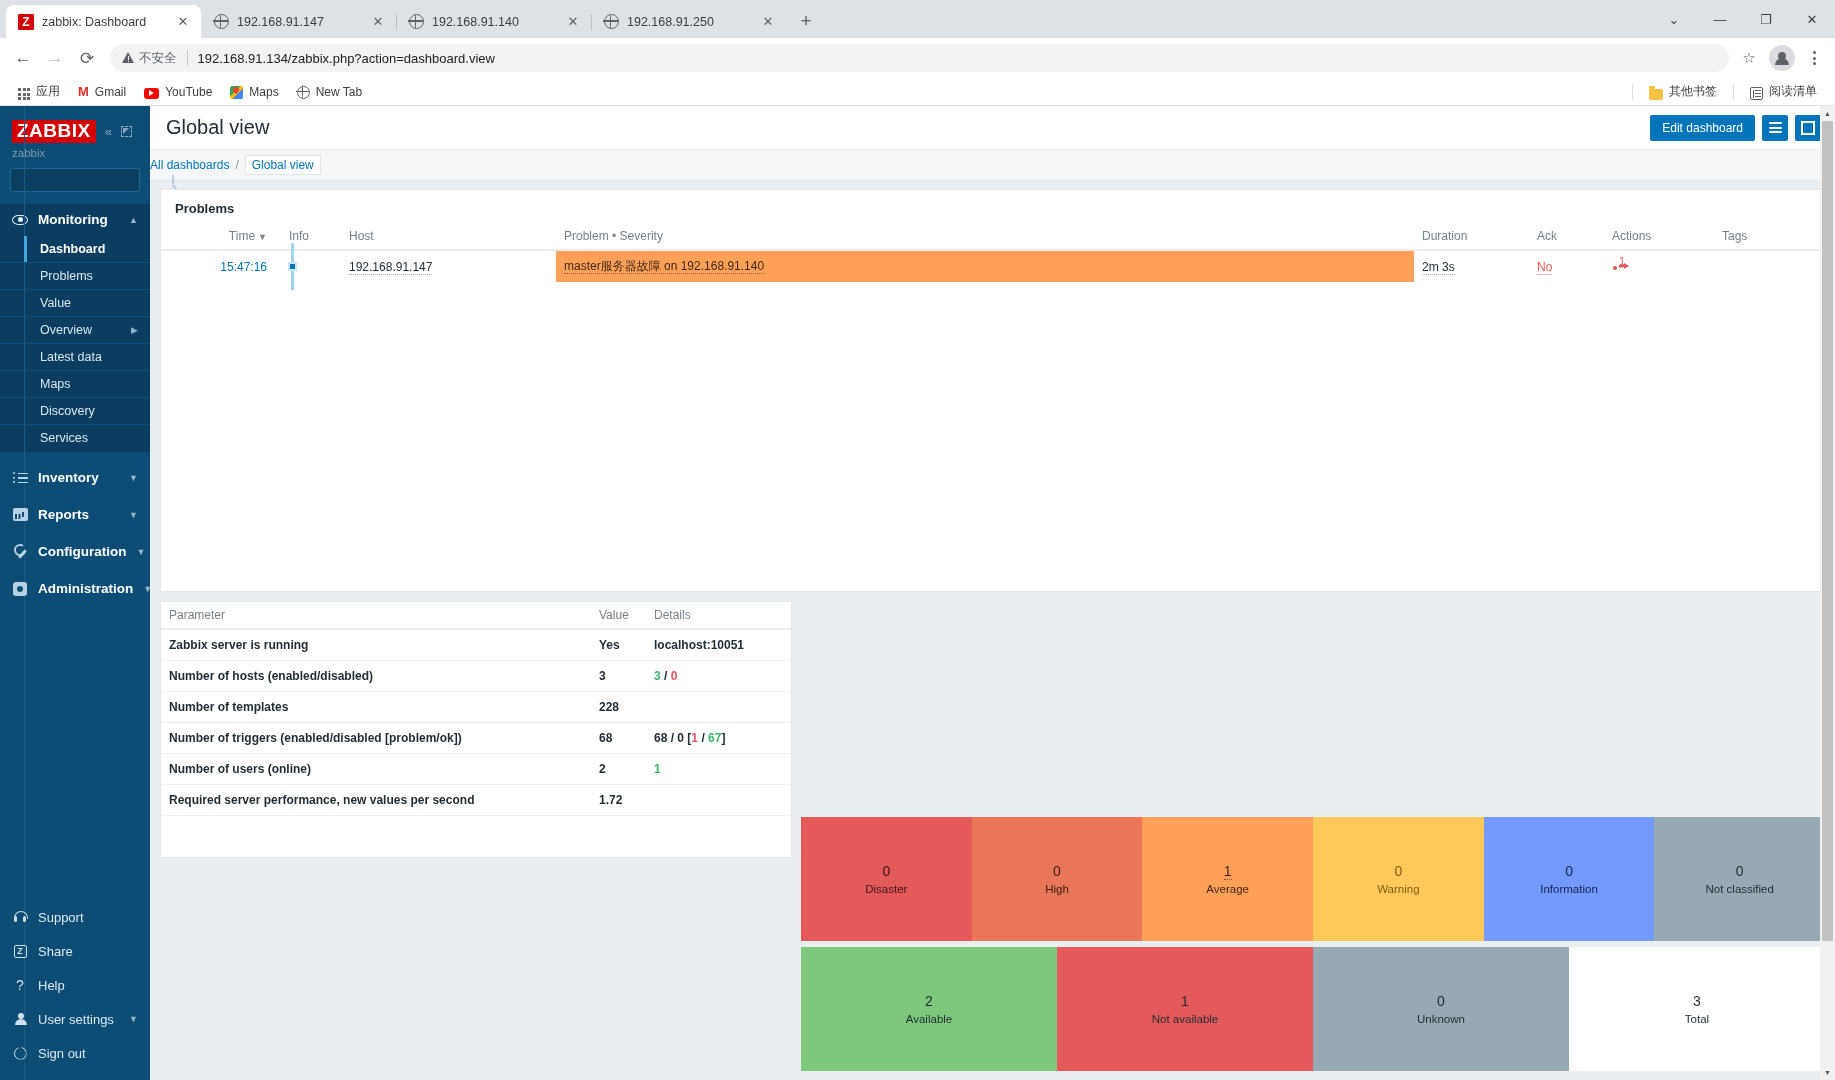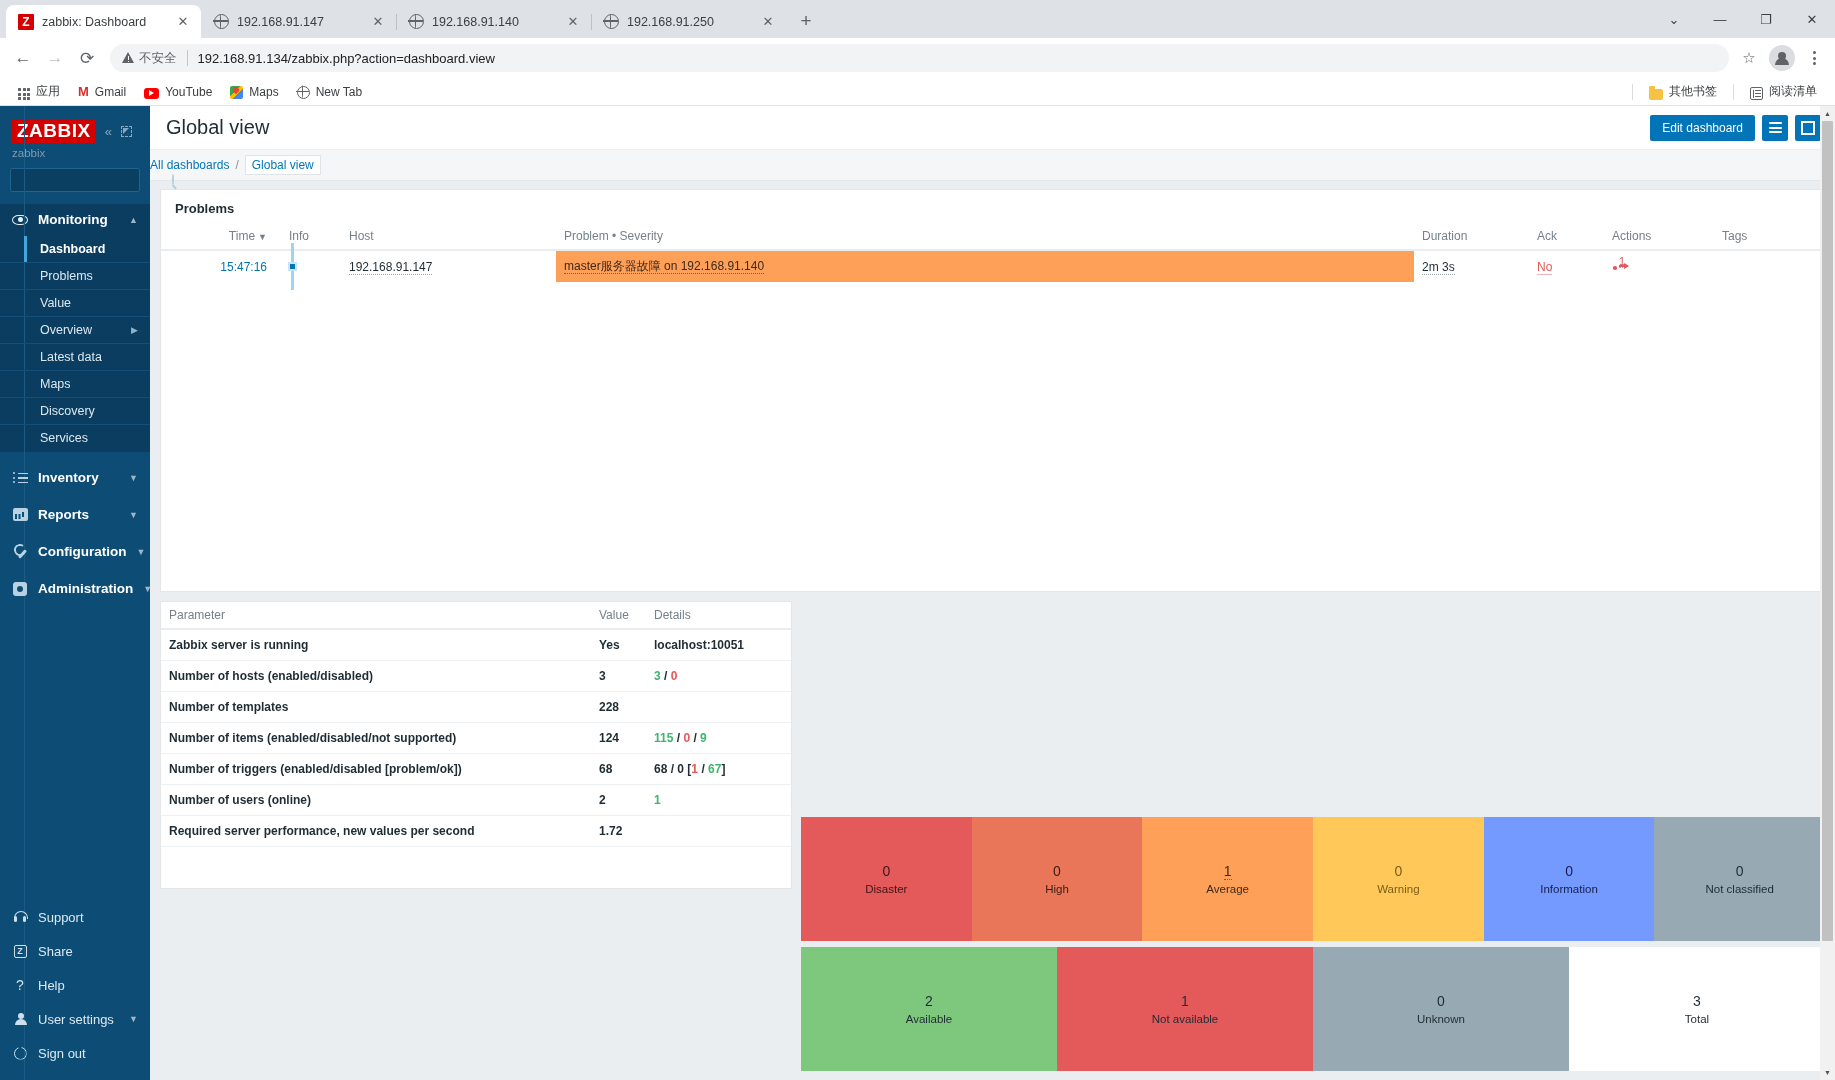--- a/index.html
+++ b/index.html
@@ -593,25 +593,20 @@
                   <td>Number of hosts (enabled/disabled)</td>
                   <td>3</td>
                   <td><span style="color: rgb(61, 181, 109);">3</span><span style="color: rgb(31, 44, 51);"> / </span><span style="color: rgb(228, 89, 89);">0</span></td>
                 </tr>
                 <tr>
                   <td>Number of templates</td>
                   <td>228</td>
                   <td></td>
                 </tr>
                 <tr>
-                  <td>Number of items (enabled/disabled/not supported)</td>
-                  <td>124</td>
-                  <td><span style="color: rgb(61, 181, 109);">115</span><span style="color: rgb(31, 44, 51);"> / </span><span style="color: rgb(228, 89, 89);">0</span><span style="color: rgb(31, 44, 51);"> / </span><span style="color: rgb(61, 181, 109);">9</span></td>
-                </tr>
-                <tr>
                   <td>Number of triggers (enabled/disabled [problem/ok])</td>
                   <td>68</td>
                   <td><span style="color: rgb(31, 44, 51);">68 / 0 [</span><span style="color: rgb(228, 89, 89);">1</span><span style="color: rgb(31, 44, 51);"> / </span><span style="color: rgb(61, 181, 109);">67</span><span style="color: rgb(31, 44, 51);">]</span></td>
                 </tr>
                 <tr>
                   <td>Number of users (online)</td>
                   <td>2</td>
                   <td><span style="color: rgb(61, 181, 109);">1</span></td>
                 </tr>
                 <tr>

